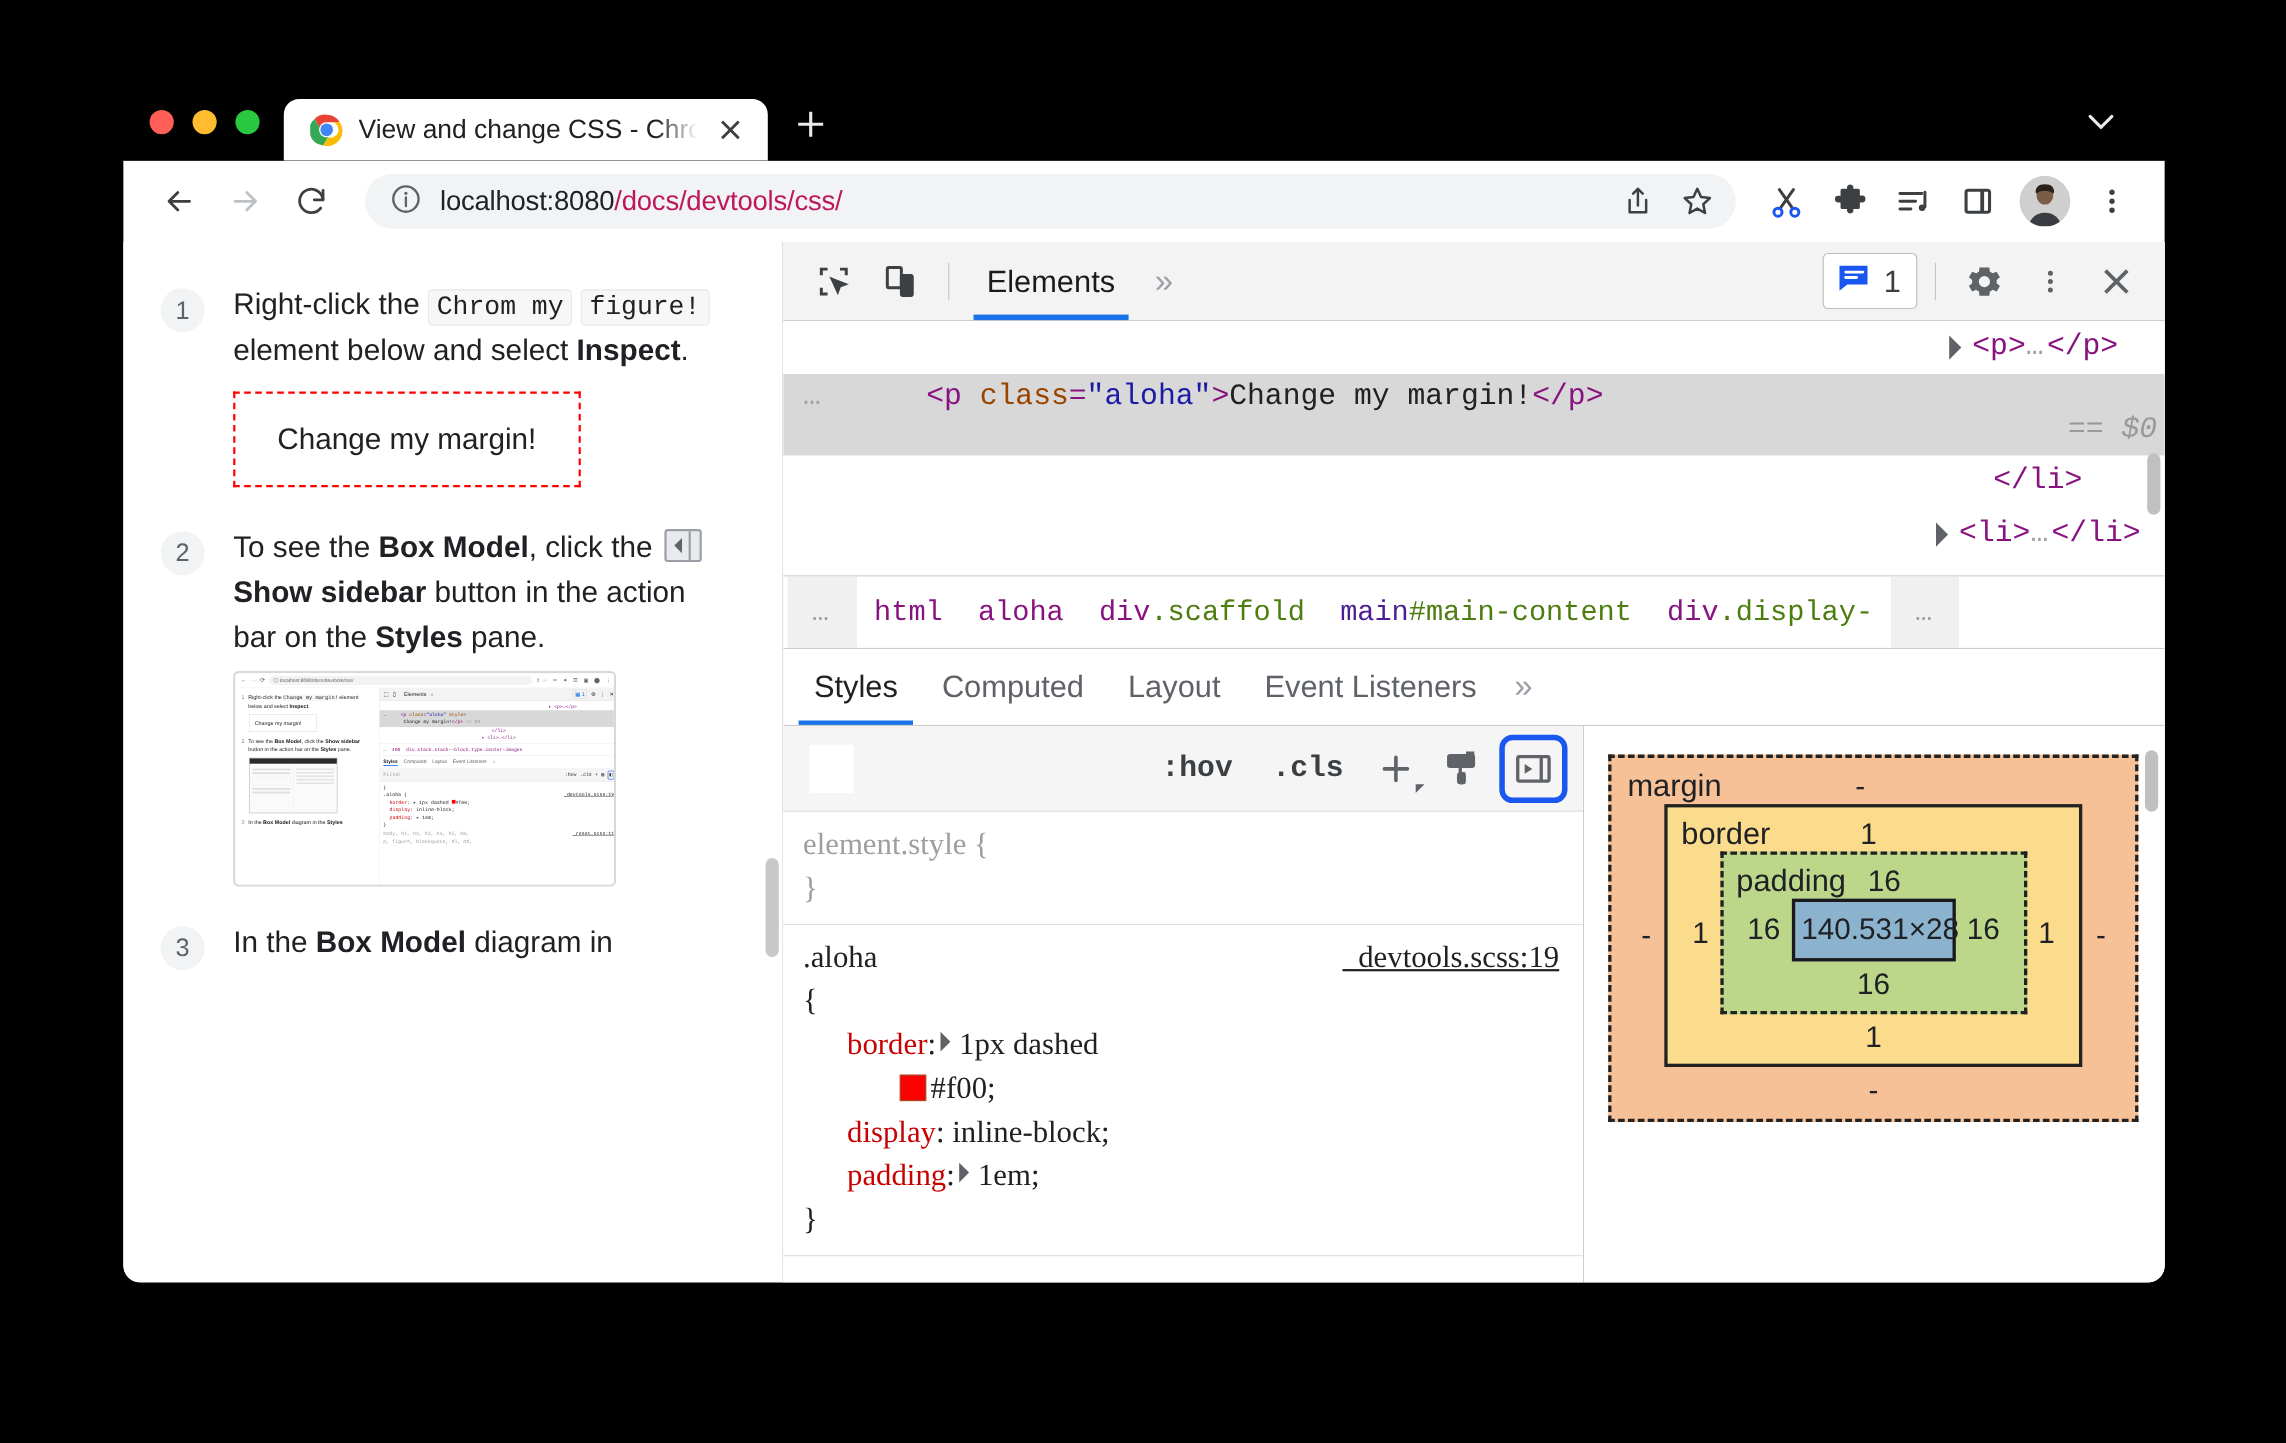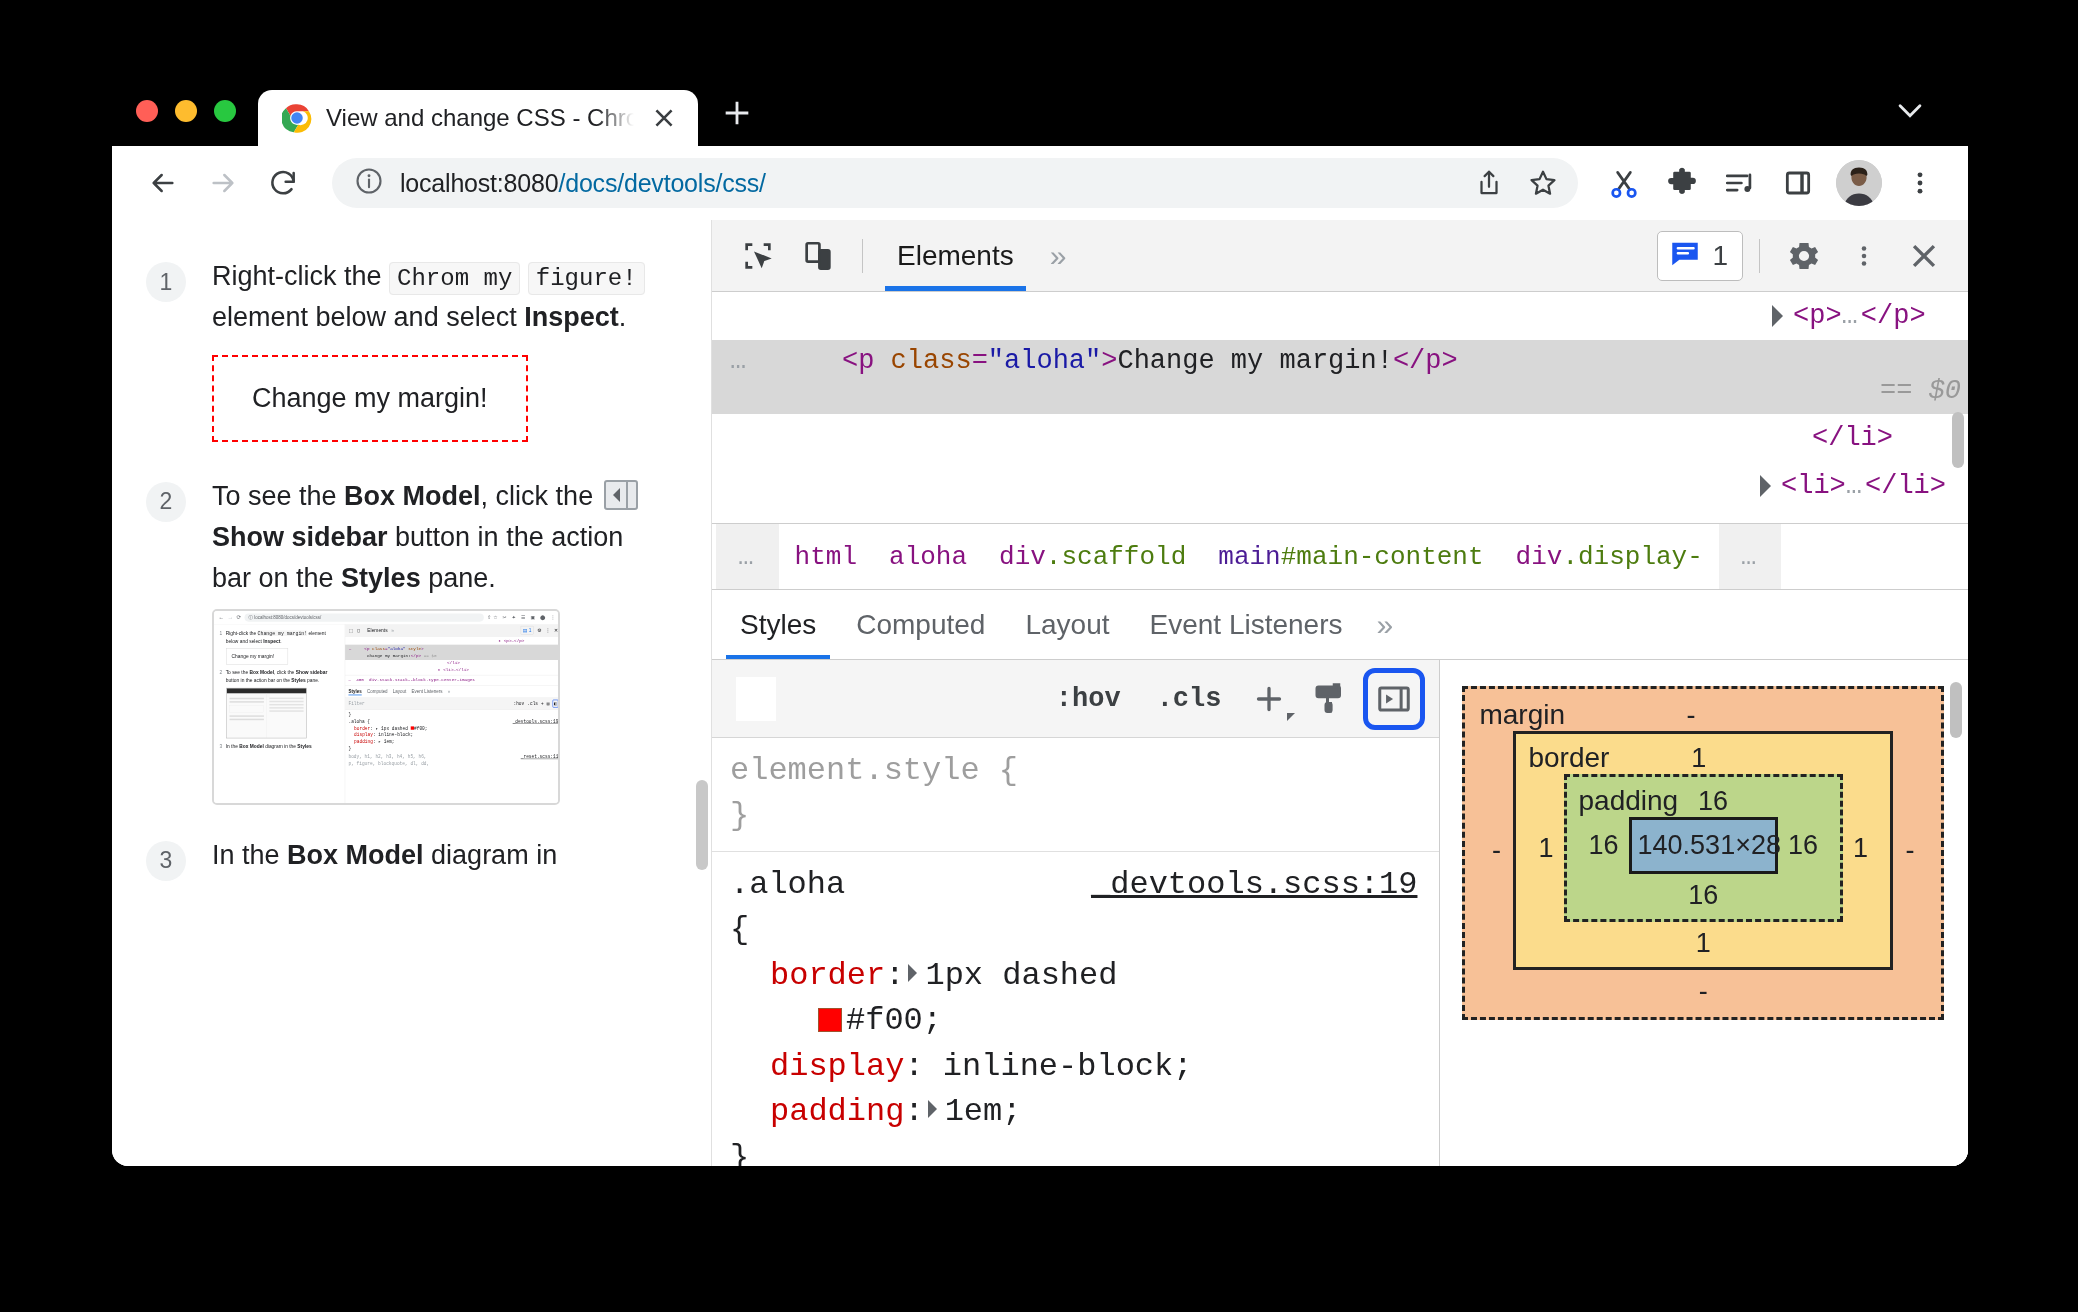--- a/index.html
+++ b/index.html
@@ -59,21 +59,21 @@
     padding: 0 22px 0 24px; gap: 6px; flex-shrink: 0;
   }
   .navbtn { width: 54px; height: 54px; display:flex; align-items:center; justify-content:center; border-radius: 50%; }
   .omnibox {
     flex: 1; height: 50px; background: #f1f3f4; border-radius: 25px;
     display: flex; align-items: center; padding: 0 10px 0 22px;
     margin: 0 14px 0 16px; gap: 16px; position: relative;
   }
   .omnibox-url { font-size: 25px; color: #202124; flex: 1; letter-spacing: -0.2px; }
   .omnibox-url .host { color: #202124; }
-  .omnibox-url .path { color: #0369a1; }
+  .omnibox-url .path { color: #be185d; }
   .omni-actions { display: flex; align-items: center; gap: 4px; }
   .omni-btn { width: 50px; height: 50px; display:flex; align-items:center; justify-content:center; border-radius: 50%; }
   .tb-btn { width: 52px; height: 52px; display:flex; align-items:center; justify-content:center; border-radius: 50%; flex-shrink:0;}
   .avatar {
     width: 46px; height: 46px; border-radius: 50%; overflow: hidden;
     background: #c9c9c9; flex-shrink: 0; margin: 0 6px;
     position: relative;
   }
 
   
@@ -208,22 +208,22 @@
   .filterbox { width: 40px; height: 44px; background: #fff; }
   .ab-spacer { flex: 1; }
   .ab-txt { font-family: "Liberation Mono", monospace; font-size: 27px; color: #3c4043; padding: 0 14px; font-weight: bold;}
   .ab-btn { width: 52px; height: 52px; display:flex;align-items:center;justify-content:center; position: relative; }
   .ab-btn.ringed {
     border: 5px solid #1a56f0; border-radius: 12px; width: 62px; height: 62px;
   }
   .plus-caret { position:absolute; right:0; bottom:4px; width:0;height:0;border:8px solid transparent;border-top-color:#5f6368;border-bottom:0;border-left-width:0;}
 
   .cssrules {
-    flex: 1; overflow: hidden; font-family: Liberation Mono, monospace;
-    font-size: 32px; line-height: 1.42; color: #202124; background: #fff;
+    flex: 1; overflow: hidden; font-family: Liberation Serif, serif;
+    font-size: 28px; line-height: 1.42; color: #202124; background: #fff;
   }
   .rule { padding: 10px 0 12px 18px; border-bottom: 1px solid #e0e0e0; }
   .rule .muted { color: #9e9e9e; }
   .rule .selsrc { display: flex; justify-content: space-between; padding-right: 22px; }
   .src { color: #202124; text-decoration: underline; }
   .prop { color: #c80000; }
   .pval { color: #202124; }
   .swatch { display:inline-block;width:24px;height:24px;background:#ff0000;border:1px solid #a0522d; vertical-align:-3px; margin-right:4px;}
   .arrowtri { display:inline-block;width:0;height:0;border:9px solid transparent;border-left-color:#5f6368;border-right:0; margin:0 8px 0 4px; vertical-align:2px;}
   .indent { padding-left: 40px; }

